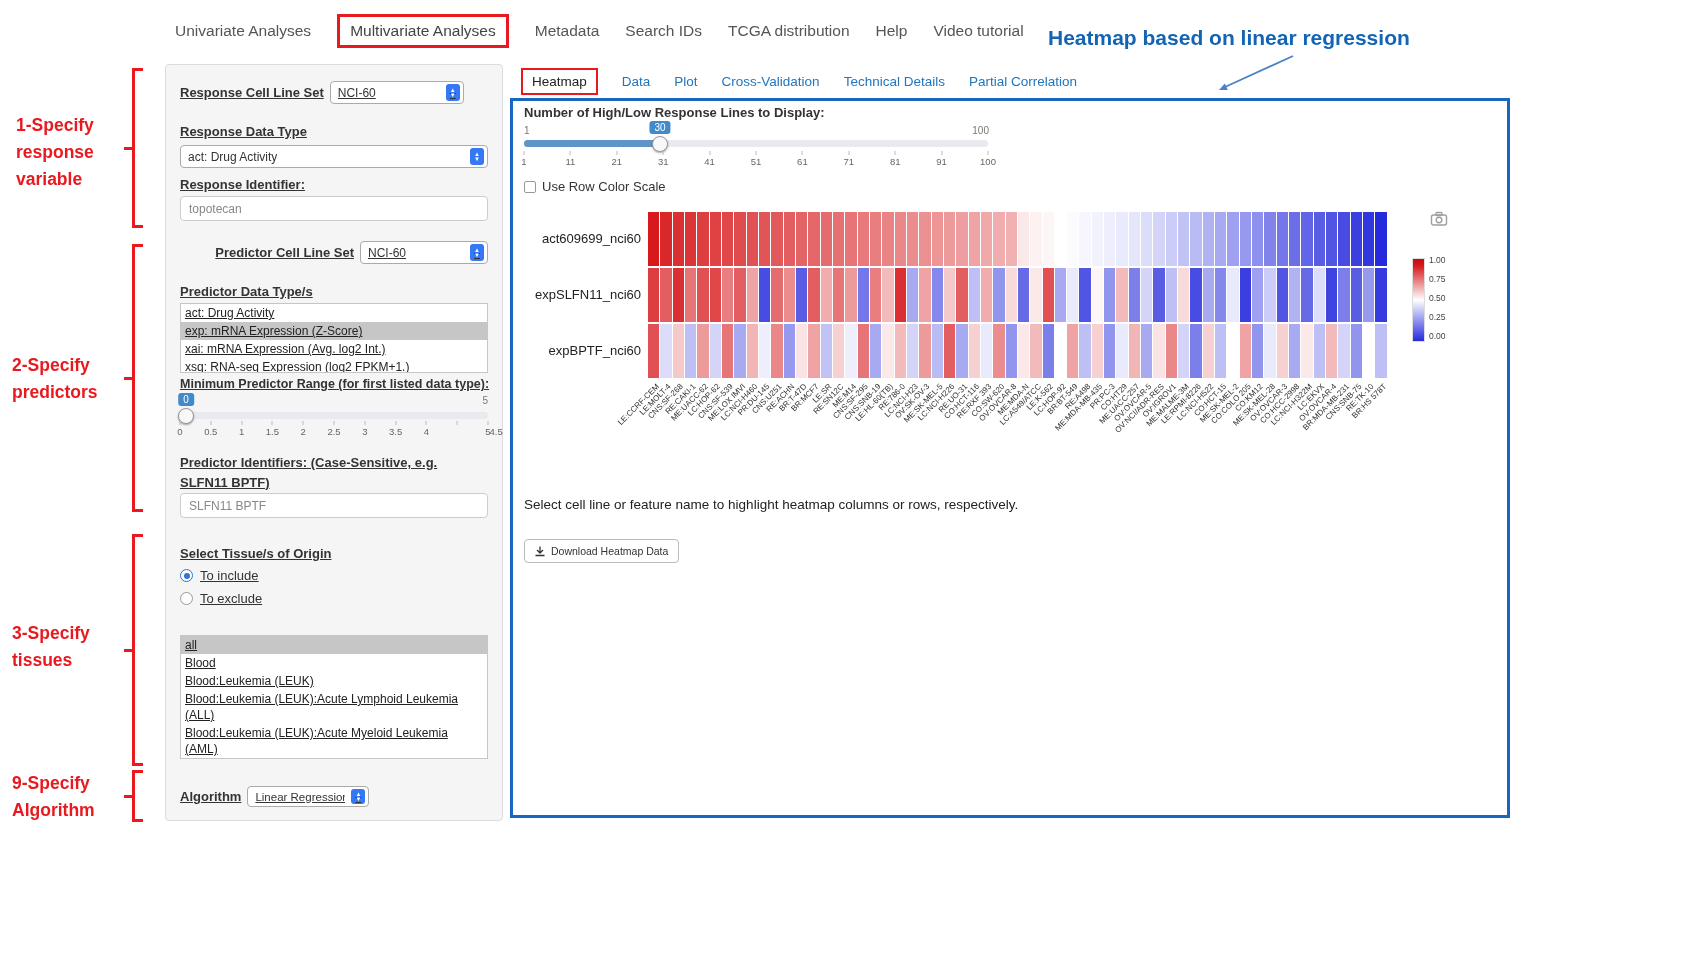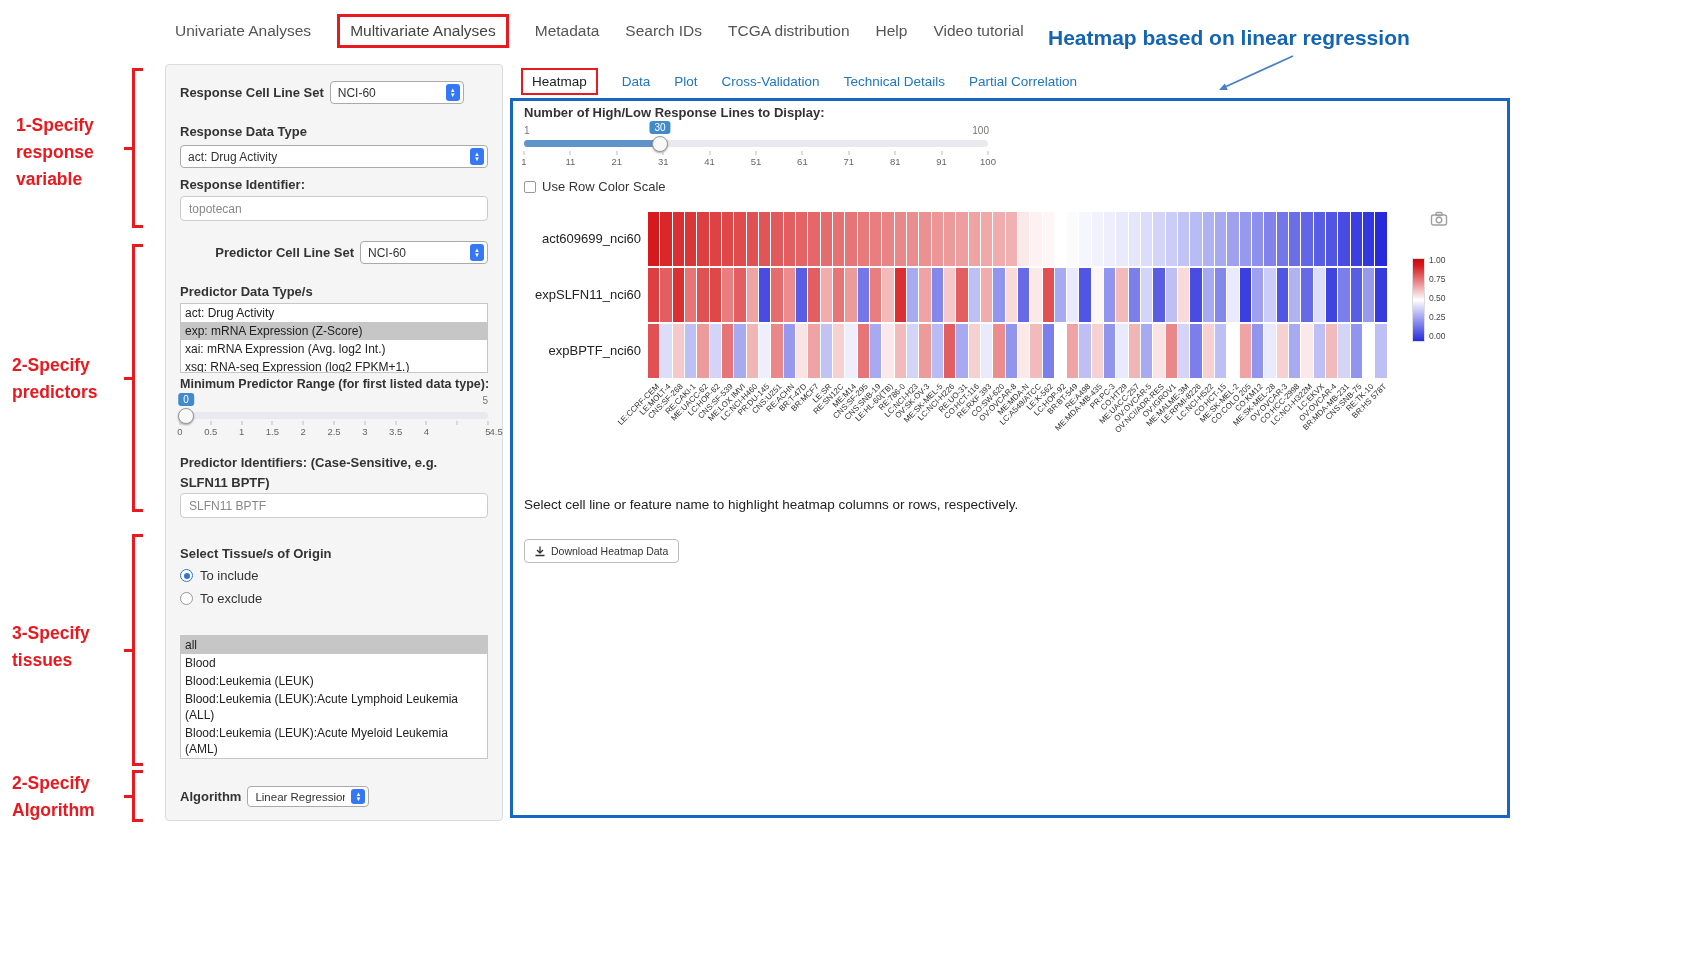--- a/index.html
+++ b/index.html
@@ -15,21 +15,21 @@
   .blue-heading { position:absolute; left:1048px; top:26px; font-size:21px; font-weight:bold; color:#1464b4; }
   .arrow-svg { position:absolute; left:1205px; top:52px; }
 
   
   .step-note { position:absolute; color:#e8191f; font-weight:bold; font-size:17.5px; line-height:1.55; }
   .bracket { position:absolute; left:132px; width:11px; border-left:3px solid #e8191f; border-top:3px solid #e8191f; border-bottom:3px solid #e8191f; }
   .bracket::before { content:''; position:absolute; left:-11px; top:calc(50% - 1.5px); width:9px; height:3px; background:#e8191f; }
 
   
   .sidebar { position:absolute; left:165px; top:64px; width:338px; height:757px; background:#f5f5f5; border:1px solid #dcdcdc; border-radius:4px; font-size:13px; }
-  .sb { position:absolute; left:14px; right:14px; }
+  .sb { position:absolute; left:14px; right:14px;text-decoration:underline; }
   .sb-label { font-weight:bold; color:#333; font-size:13px; }
   .inline-row { display:flex; align-items:center; gap:6px; }
 
   .fselect { display:inline-flex; align-items:center; justify-content:space-between; gap:6px; background:#fff; border:1px solid #aaa; border-radius:4px; padding:2px 3px 2px 7px; font-size:12px; height:23px; cursor:pointer; }
   .fselect-text { white-space:nowrap; overflow:hidden; }
   .fselect-arrow { background:#3478f6; color:#fff; border-radius:3px; width:14px; height:17px; display:flex; flex-direction:column; align-items:center; justify-content:center; font-size:6px; line-height:5px; flex:0 0 auto; }
 
   .txt-input { width:100%; height:25px; border:1px solid #ccc; border-radius:4px; padding:3px 8px; font-size:12px; color:#888; background:#fff; font-family:"Liberation Sans",sans-serif; }
 
   .listbox { background:#fff; border:1px solid #c6c6c6; overflow:hidden; font-size:12px; color:#222; }
@@ -94,21 +94,21 @@
 <div class="blue-heading">Heatmap based on linear regression</div>
 
 <svg class="arrow-svg" width="95" height="48">
   <line x1="88" y1="4" x2="20" y2="35" stroke="#4a80c4" stroke-width="1.8"></line>
   <polygon points="14,38 19.8,31.5 22.8,37.9" fill="#4a80c4"></polygon>
 </svg>
 
 <div class="step-note" style="left:16px; top:112px; width:96px;">1-Specify response variable</div>
 <div class="step-note" style="left:12px; top:352px; width:96px;">2-Specify predictors</div>
 <div class="step-note" style="left:12px; top:620px; width:80px;">3-Specify tissues</div>
-<div class="step-note" style="left:12px; top:770px; width:96px;">2-Specify Algorithm</div>
+<div class="step-note" style="left:12px; top:770px; width:96px;">9-Specify Algorithm</div>
 
 <div class="bracket" style="top:68px; height:160px;"></div>
 <div class="bracket" style="top:244px; height:268px;"></div>
 <div class="bracket" style="top:534px; height:232px;"></div>
 <div class="bracket" style="top:770px; height:52px;"></div>
 
 <aside class="sidebar">
 
   <div class="sb inline-row" style="top:16px;">
     <span class="sb-label">Response Cell Line Set</span>

